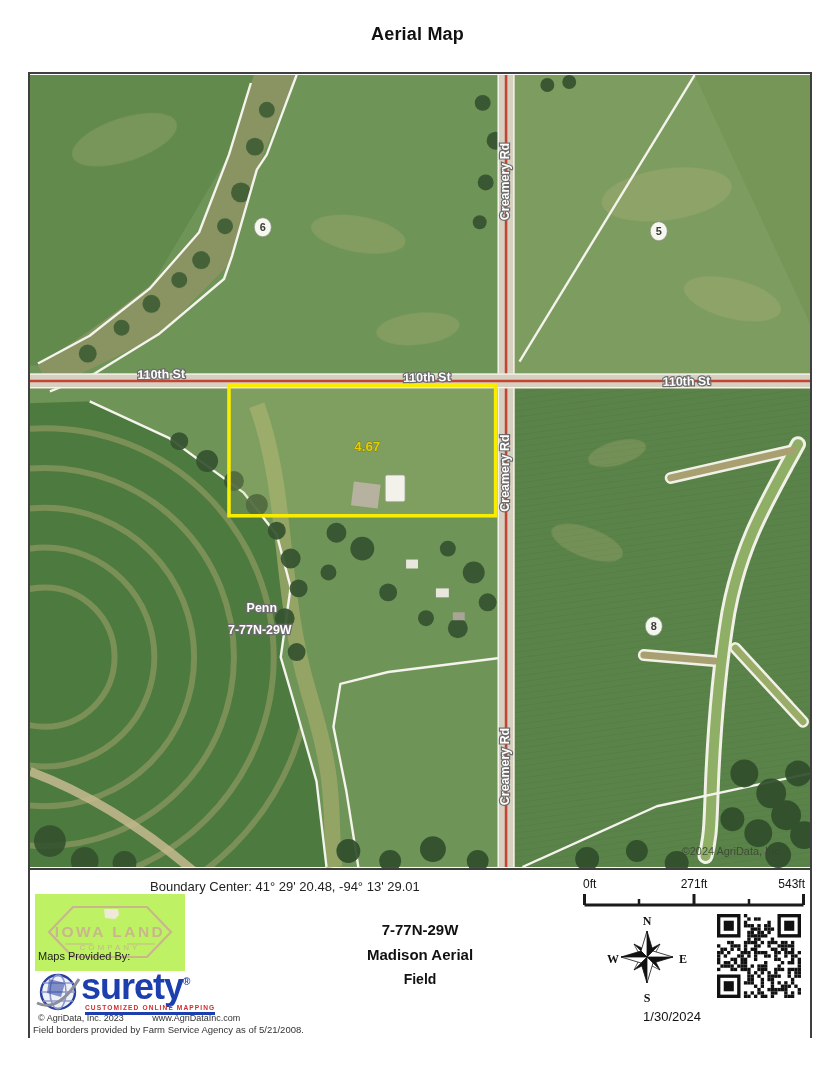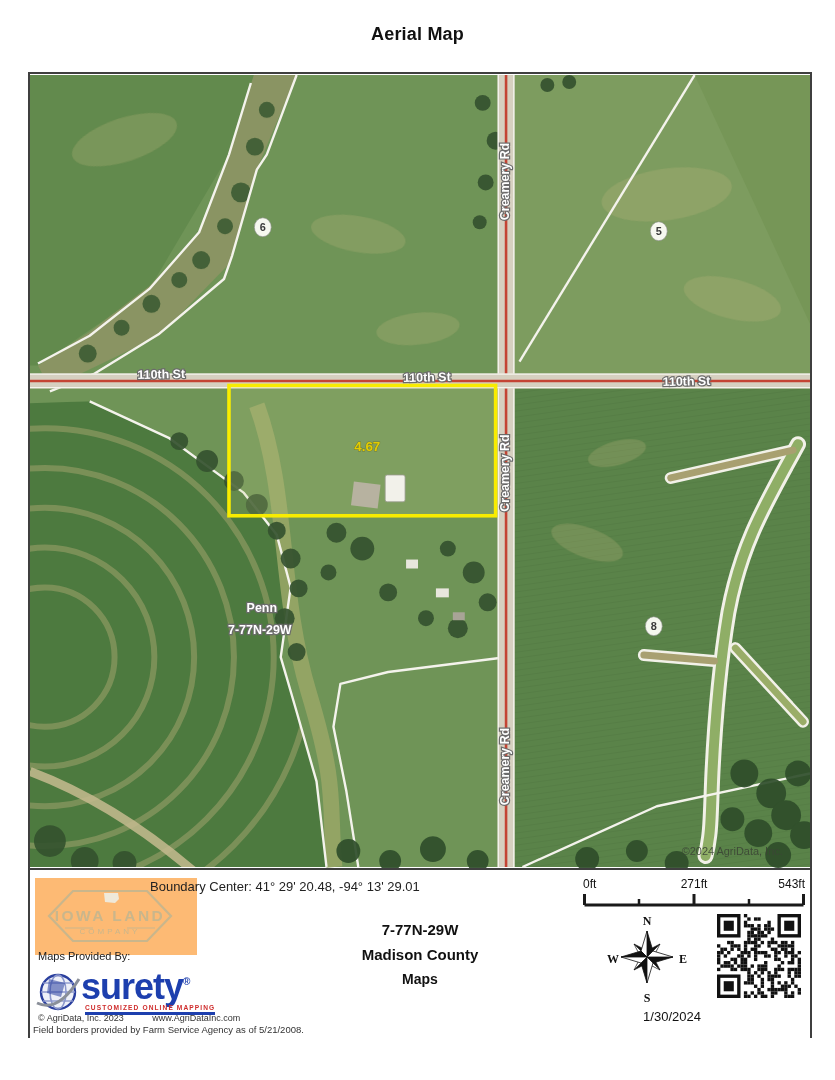--- a/index.html
+++ b/index.html
@@ -8,21 +8,21 @@
   .title{position:absolute;left:0;top:24px;width:100%;text-align:center;
          font-size:18px;font-weight:bold;letter-spacing:.2px;}
   .frame{position:absolute;left:28px;top:72px;width:784px;height:966px;
          border:2px solid #3f3f3f;box-sizing:border-box;}
   .map{display:block;width:780px;height:794px;}
   .map text{font-family:"Liberation Sans",sans-serif;}
   .halo{fill:#ffffff;stroke:#6b6b6b;stroke-width:2.4px;paint-order:stroke;font-weight:600;}
   .pill-num{fill:#3a3a3a;font-size:11px;font-weight:bold;text-anchor:middle;}
   .footer{position:absolute;left:0;top:794px;width:780px;height:168px;
           border-top:2px solid #3f3f3f;background:#fff;}
-  .logo-box{position:absolute;left:5px;top:8px;width:162px;height:77px;background:#fdba74;}
+  .logo-box{position:absolute;left:5px;top:24px;width:150px;height:77px;background:#bef264;}
   .maps-by{position:absolute;left:8px;top:80px;font-size:11px;color:#222;}
   .surety{position:absolute;left:5px;top:99px;display:flex;align-items:flex-end;}
   .surety-word{font-size:36px;font-weight:bold;color:#1d3fae;letter-spacing:-1px;line-height:34px;}
   .surety-reg{font-size:10px;color:#1d3fae;vertical-align:14px;font-weight:bold;}
   .surety-tag{font-size:6.6px;font-weight:bold;color:#cf2c2c;letter-spacing:1.1px;
               border-bottom:3px solid #1d3fae;padding-bottom:1px;margin-left:4px;white-space:nowrap;}
   .agri-line{position:absolute;left:8px;top:143px;font-size:9px;color:#333;width:330px;}
   .agri-line .site{margin-left:26px;}
   .disclaimer{position:absolute;left:3px;top:154px;font-size:9.5px;color:#333;}
   .bcenter{position:absolute;left:120px;top:9px;width:540px;text-align:left;
@@ -273,22 +273,22 @@
         <span>© AgriData, Inc. 2023</span>
         <span class="site">www.AgriDataInc.com</span>
       </div>
 
       <div class="disclaimer">Field borders provided by Farm Service Agency as of 5/21/2008.</div>
 
       <div class="bcenter">Boundary Center: 41° 29' 20.48,  -94° 13' 29.01</div>
 
       <div class="loc">
         <div class="l1">7-77N-29W</div>
-        <div class="l2">Madison County</div>
-        <div class="l3">Maps</div>
+        <div class="l2">Madison Aerial</div>
+        <div class="l3">Field</div>
       </div>
 
       <div class="scalebar">
         <span class="lab l0">0ft</span>
         <span class="lab l1">271ft</span>
         <span class="lab l2">543ft</span>
         <svg width="222" height="14" style="position:absolute;left:0;top:16px;" xmlns="http://www.w3.org/2000/svg">
           <line x1="1.5" y1="12" x2="220.5" y2="12" stroke="#1a1a1a" stroke-width="3"></line>
           <line x1="1.5" y1="1" x2="1.5" y2="12" stroke="#1a1a1a" stroke-width="3"></line>
           <line x1="56" y1="6" x2="56" y2="12" stroke="#1a1a1a" stroke-width="2.5"></line>

